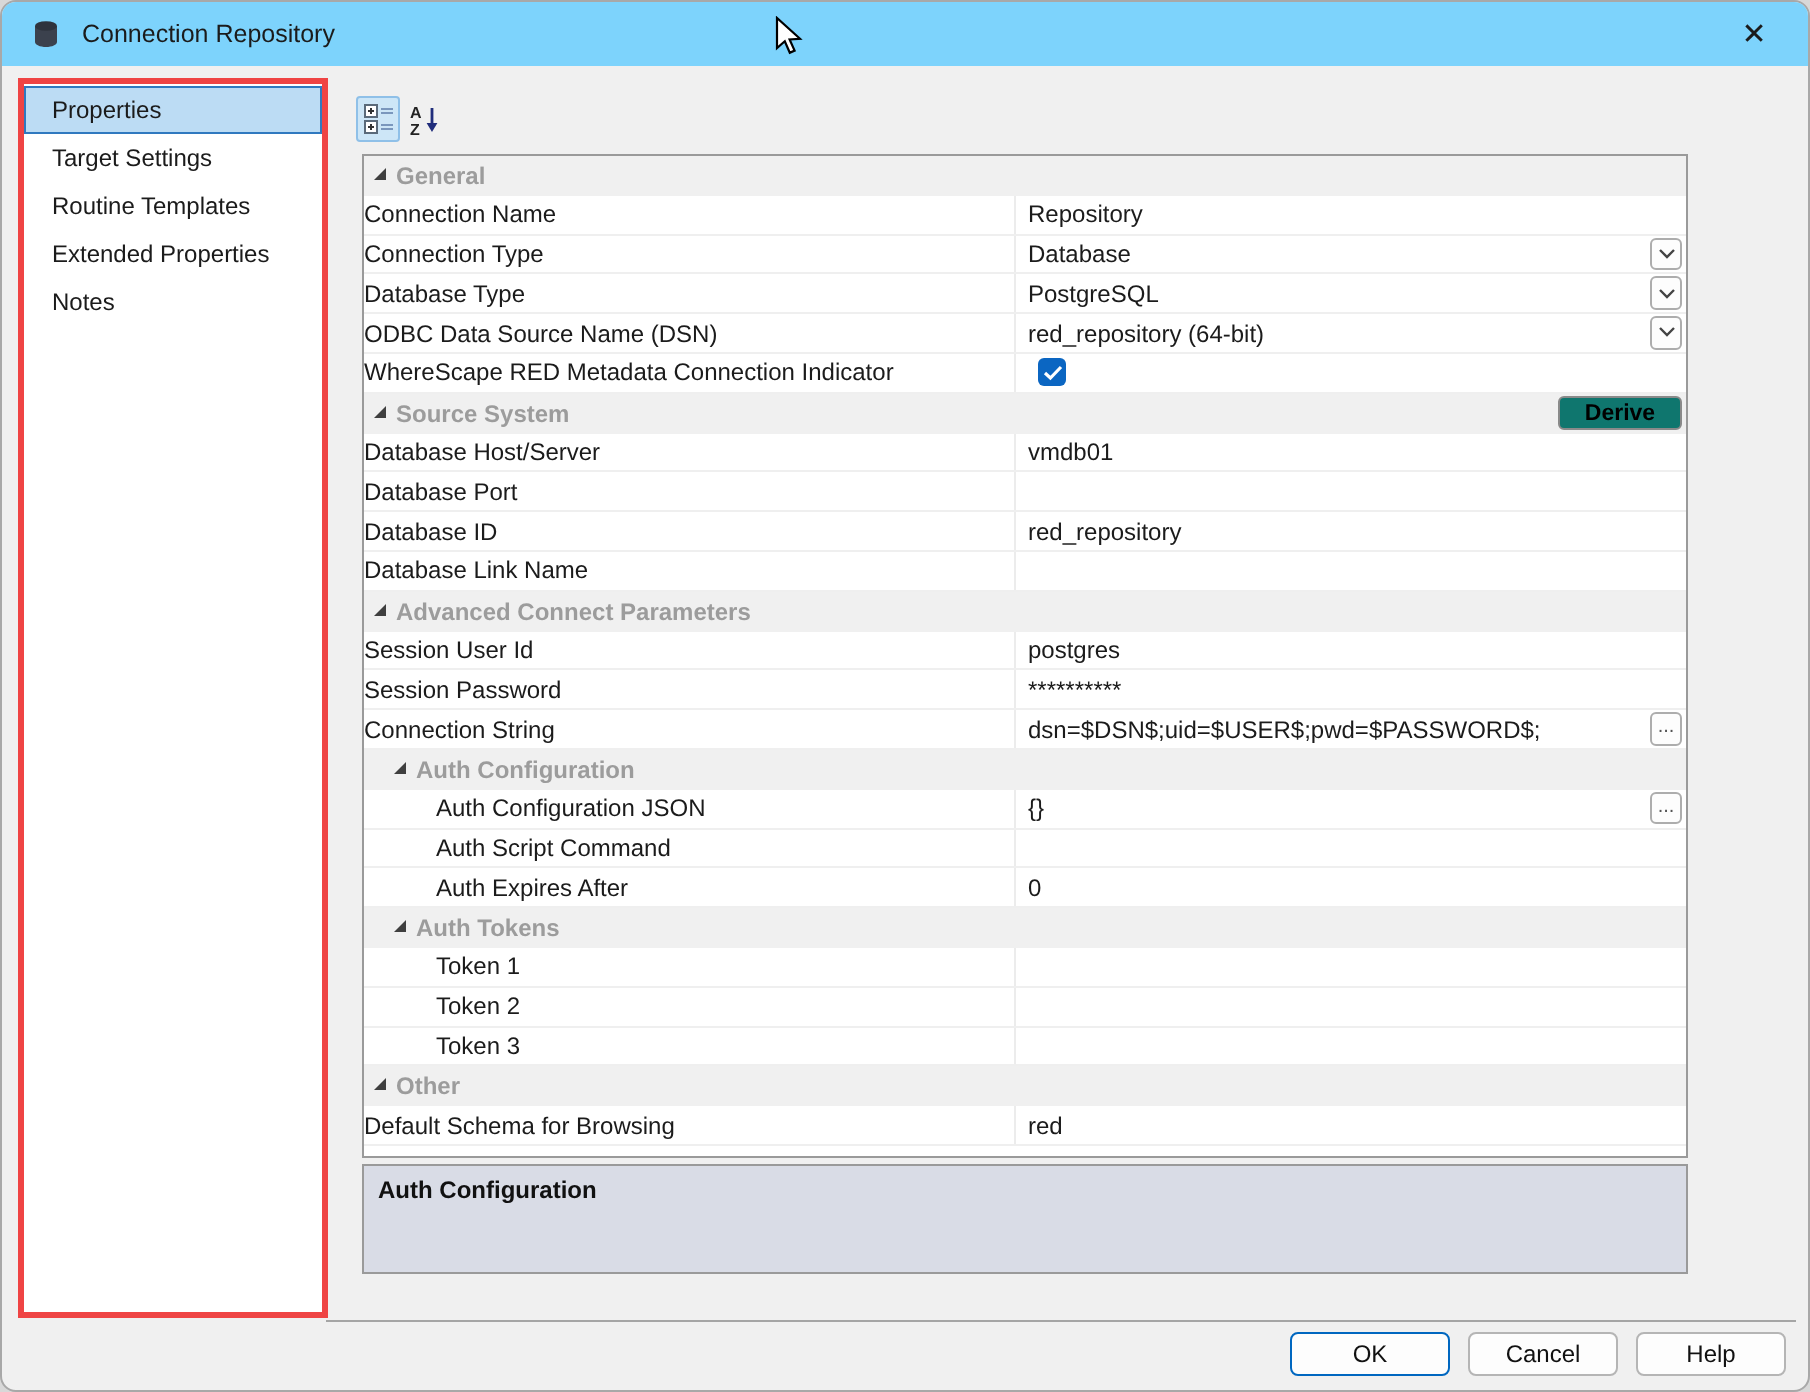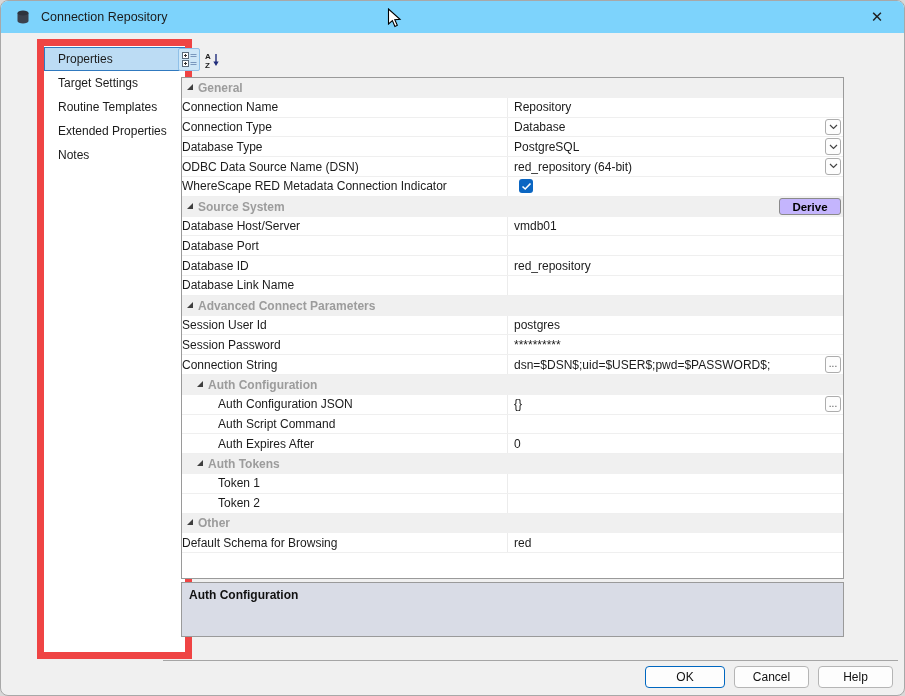--- a/index.html
+++ b/index.html
@@ -12,40 +12,40 @@
     position:absolute;inset:0;background:#f0f0f0;
     border:1px solid #a8a8a8;border-radius:8px;overflow:hidden;box-sizing:border-box;
   }
   
   .titlebar{position:absolute;top:0;left:0;right:0;height:32px;background:#7dd3fc;display:flex;align-items:center;padding-left:14px;box-sizing:border-box;}
   .title-text{font-size:12.5px;color:#1b1b1b;margin-left:10px;}
   .close-btn{position:absolute;right:4px;top:0;width:46px;height:32px;border:none;background:transparent;font-size:15px;font-weight:300;color:#1b1b1b;display:flex;align-items:center;justify-content:center;cursor:default;}
   
   .cursor{position:absolute;left:386px;top:7px;z-index:50;}
   
-  .sidebar{position:absolute;left:8px;top:38px;width:155px;height:620px;background:#ffffff;border:7px solid #ef4444;box-sizing:border-box;padding-top:1px;margin-left:28px;}
+  .sidebar{position:absolute;left:8px;top:38px;width:155px;height:620px;background:#ffffff;border:3px solid #ef4444;box-sizing:border-box;padding-top:1px;}
   .sb-item{height:24px;line-height:22px;padding-left:13px;font-size:12px;color:#1b1b1b;border:1px solid transparent;box-sizing:border-box;}
   .sb-item.sel{background:#bcdcf4;border-color:#3079bf;}
   
   .toolbar{position:absolute;left:177px;top:47px;display:flex;}
   .tb-btn{width:22px;height:23px;display:flex;align-items:center;justify-content:center;border:1px solid transparent;border-radius:2px;background:transparent;margin-right:1px;padding:0;}
   .tb-btn.sel{background:#cde6f7;border-color:#8fc0e8;}
   
   .grid{position:absolute;left:180px;top:76px;width:663px;height:502px;background:#ffffff;border:1px solid #9a9a9a;box-sizing:border-box;overflow:hidden;}
   .g-row{position:relative;height:19.8px;display:flex;align-items:center;font-size:12px;box-sizing:border-box;}
   .g-row.data{border-bottom:1px solid #efefef;}
   .g-label{width:326px;height:100%;box-sizing:border-box;border-right:1px solid #ececec;display:flex;align-items:center;color:#1b1b1b;white-space:nowrap;overflow:hidden;}
   .g-row.lvl1 .g-label{padding-left:36px;}
   .g-value{flex:1;height:100%;padding-left:6px;display:flex;align-items:center;color:#1b1b1b;white-space:nowrap;overflow:hidden;}
   .g-row.hdr{background:#f0f0f0;color:#9c9c9c;font-weight:bold;}
   .tri{width:0;height:0;border-bottom:6px solid #3f3f3f;border-left:6px solid transparent;margin:0 5px 2px 5px;flex:0 0 auto;}
   .g-row.lvl1 .tri{margin-left:15px;}
   .ctl{position:absolute;right:2px;top:1px;width:16px;height:16.5px;border:1px solid #adadad;border-radius:3px;background:#fdfdfd;color:#555;font-size:10px;line-height:10px;display:flex;align-items:center;justify-content:center;padding:0;}
   .checkbox{width:14px;height:14px;border-radius:3px;background:#0b66c2;display:flex;align-items:center;justify-content:center;margin-left:5px;flex:0 0 auto;}
-  .derive{position:absolute;right:2px;top:1.5px;width:62px;height:16.5px;background:#c4b5fd;border:1px solid #8a8a8a;border-radius:3px;font-family:"Liberation Sans",sans-serif;font-size:11.5px;font-weight:bold;color:#000;display:flex;align-items:center;justify-content:center;padding:0;}
+  .derive{position:absolute;right:2px;top:1.5px;width:62px;height:16.5px;background:#0f766e;border:1px solid #8a8a8a;border-radius:3px;font-family:"Liberation Sans",sans-serif;font-size:11.5px;font-weight:bold;color:#000;display:flex;align-items:center;justify-content:center;padding:0;}
   
   .desc{position:absolute;left:180px;top:581px;width:663px;height:55px;background:#d9dce6;border:1px solid #9a9a9a;box-sizing:border-box;padding:5px 7px;font-size:12px;font-weight:bold;color:#111;}
   
   .sep{position:absolute;left:162px;top:659px;width:735px;height:1px;background:#a5a5a5;}
   .footer{position:absolute;left:0;right:0;bottom:0;height:37px;display:flex;justify-content:flex-end;align-items:center;padding-right:11px;gap:9px;box-sizing:border-box;}
   .btn{min-width:75px;height:22px;background:#fdfdfd;border:1px solid #b5b5b5;border-radius:4px;font-family:"Liberation Sans",sans-serif;font-size:12px;color:#111;display:flex;align-items:center;justify-content:center;padding:0 10px;box-sizing:border-box;}
   .btn.default{border-color:#0067c0;min-width:80px;}
 </style>
 </head>
 <body>
@@ -203,20 +203,24 @@
         <span>Auth Tokens</span>
       </div>
       <div class="g-row data lvl1">
         <div class="g-label">Token 1</div>
         <div class="g-value"></div>
       </div>
       <div class="g-row data lvl1">
         <div class="g-label">Token 2</div>
         <div class="g-value"></div>
       </div>
+      <div class="g-row data lvl1">
+        <div class="g-label">Token 3</div>
+        <div class="g-value"></div>
+      </div>
       <div class="g-row hdr">
         <span class="tri"></span>
         <span>Other</span>
       </div>
       <div class="g-row data">
         <div class="g-label">Default Schema for Browsing</div>
         <div class="g-value">red</div>
       </div>
     </div>
 

